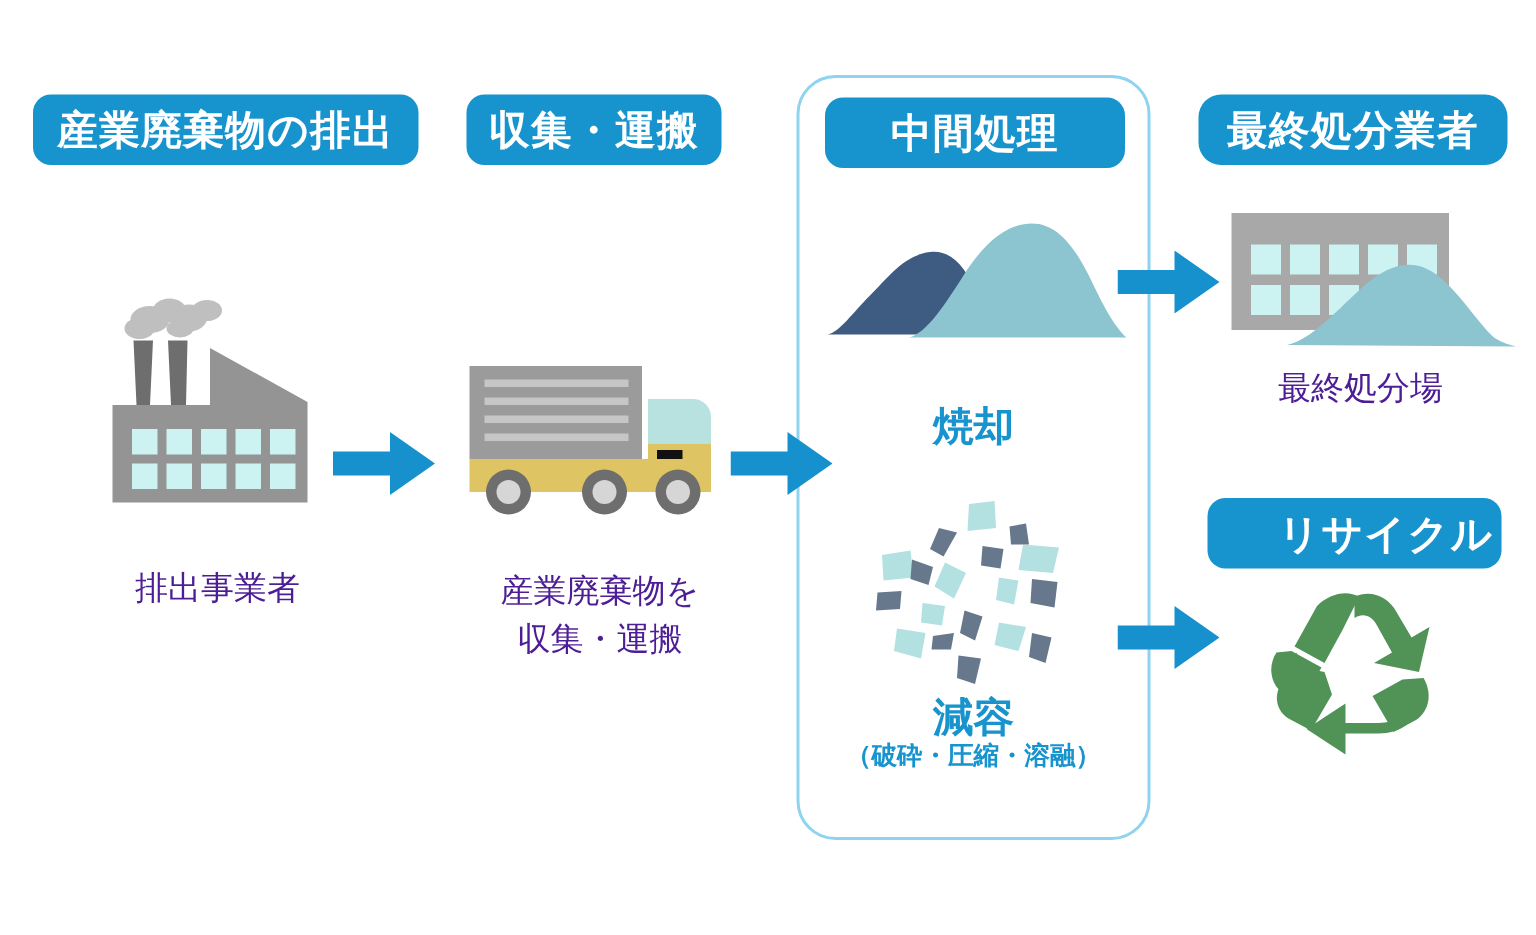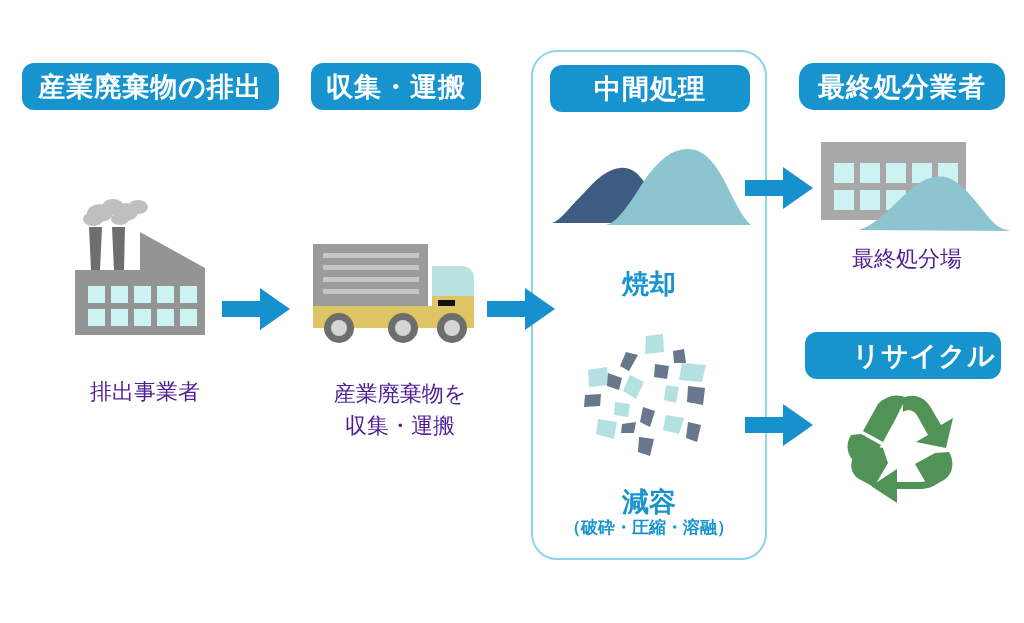--- a/index.html
+++ b/index.html
@@ -200,21 +200,21 @@
         <polygon points="25,65 41,64 40,76 24,77"></polygon>
         <polygon points="128,56 145,58 143,75 127,72"></polygon>
         <polygon points="83,77 95,81 90,97 80,92"></polygon>
         <polygon points="62,94 76,92 74,103 61,103"></polygon>
         <polygon points="79,107 94,109 90,126 78,122"></polygon>
         <polygon points="128,92 141,95 137,112 126,108"></polygon>
       </g>
     </svg>
   </div>
 
-  <div class="blue-label" style="left:531px; top:462px; width:236px;margin-top:24px;">
+  <div class="blue-label" style="left:531px; top:462px; width:236px;">
     <span class="main">減容</span>
     <span class="sub">（破砕・圧縮・溶融）</span>
   </div>
 
   <div class="arrow" style="left:745px; top:167px;">
     <svg width="68" height="42" viewBox="0 0 68 42" xmlns="http://www.w3.org/2000/svg">
       <polygon points="0,13 38,13 38,0 68,21 38,42 38,29 0,29" fill="#1790ce"></polygon>
     </svg>
   </div>
 

